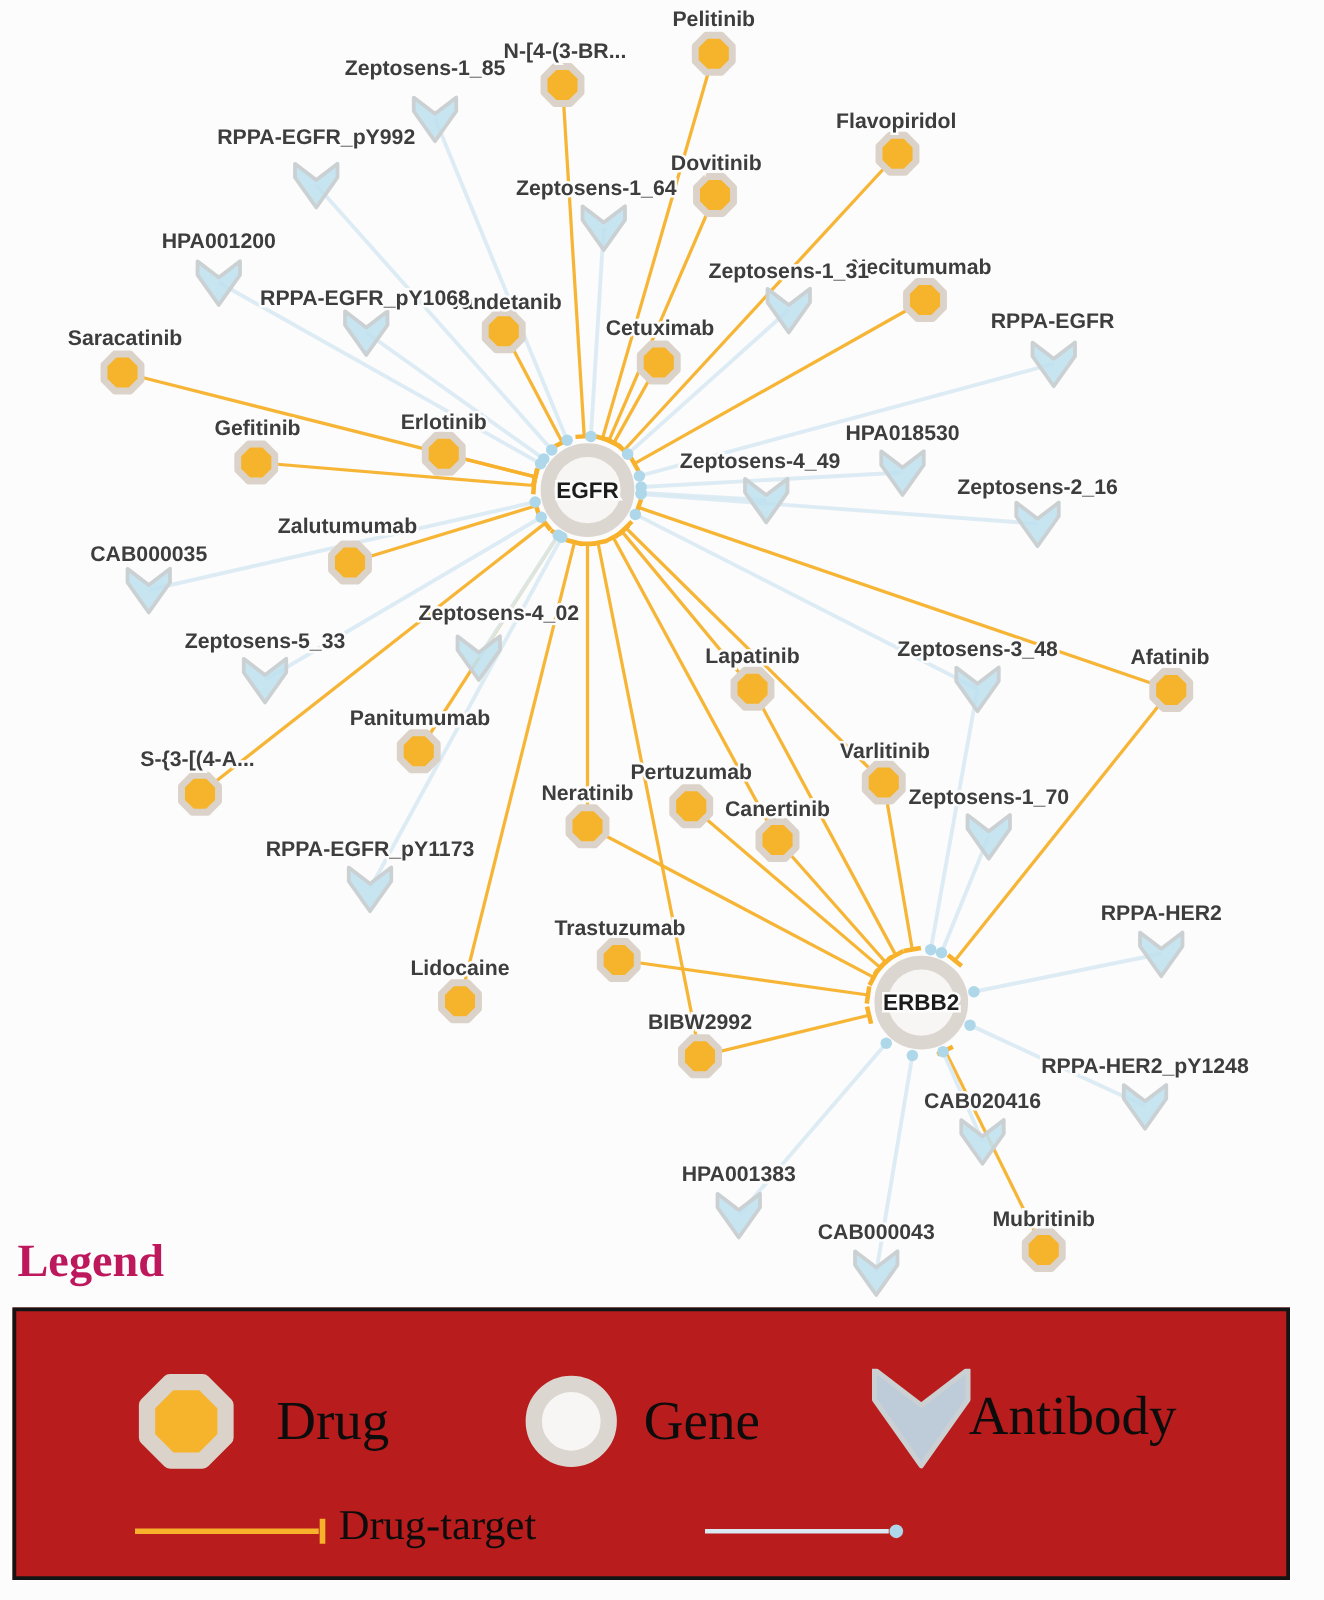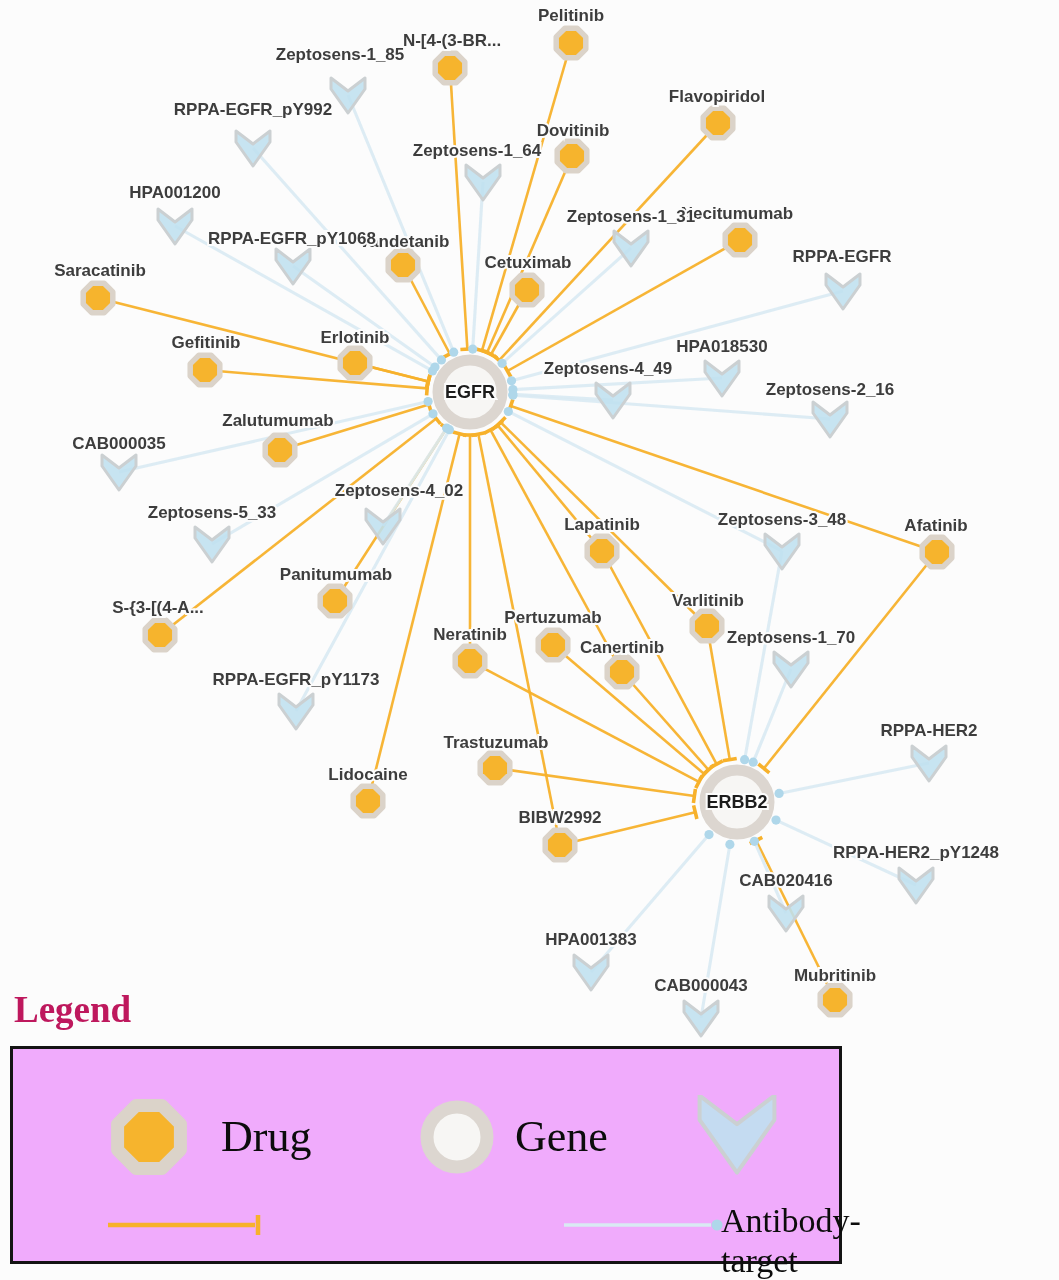--- a/index.html
+++ b/index.html
@@ -4,22 +4,22 @@
 <style>
   html,body{margin:0;padding:0;background:#ffffff;}
   .stage{position:relative;width:1059px;height:1280px;background:#fcfcfc;overflow:hidden;
          font-family:"Liberation Sans",sans-serif;}
   #network{position:absolute;left:0;top:0;}
   .node-label{font-family:"Liberation Sans",sans-serif;font-size:17px;font-weight:bold;
               fill:#3d3d3d;stroke:#fcfcfc;stroke-width:4px;paint-order:stroke;text-anchor:middle;}
   .gene-label{font-size:18px;fill:#1c1c1c;}
   .legend-title{position:absolute;left:14px;top:988px;font-family:"Liberation Serif","DejaVu Serif",serif;
                 font-weight:bold;font-size:37px;color:#be185d;}
-  .legend-box{position:absolute;left:10px;top:1046px;width:832px;height:218px;
-              border:3.5px solid #141414;background:#f0abfc;box-sizing:border-box;padding-left:28px;}
+  .legend-box{position:absolute;left:10px;top:1046px;width:1022px;height:218px;
+              border:3.5px solid #141414;background:#b91c1c;box-sizing:border-box;padding-left:28px;}
   .legend-box .abs{position:absolute;}
   .legend-node-label{font-family:"Liberation Serif","DejaVu Serif",serif;font-size:44px;color:#0c0c0c;line-height:52px;}
   .legend-edge-label{font-family:"Liberation Serif","DejaVu Serif",serif;font-size:34px;color:#0c0c0c;line-height:40px;}
 </style>
 </head>
 <body>
 
 <div class="stage">
 
   <svg id="network" width="1059" height="1280" viewBox="0 0 1059 1280">
@@ -235,26 +235,27 @@
     <div class="abs legend-node-label" style="left:208px;top:62px;">Drug</div>
 
     <svg class="abs" style="left:400px;top:44px;" width="88" height="88">
       <circle cx="44" cy="44" r="30" stroke-width="13" fill="#F7F6F4" stroke="#DCD6D0"></circle>
     </svg>
     <div class="abs legend-node-label" style="left:502px;top:62px;text-align:center;">Gene</div>
 
     <svg class="abs" style="left:682px;top:46px;" width="84" height="84">
       <polygon points="4.6,0.6 42,29.2 79.4,0.6 79.4,24.8 42,77.6 4.6,24.8" stroke-width="4" stroke-linejoin="round" fill-opacity="0.9" fill="#BFE0EF" stroke="#CBD0D2"></polygon>
     </svg>
+    <div class="abs legend-node-label" style="left:762px;top:58px;">Antibody</div>
 
     <svg class="abs" style="left:92px;top:163px;" width="175" height="26">
       <line x1="3" y1="13" x2="150" y2="13" stroke-width="4.5" stroke="#F7B12B"></line>
       <line x1="153" y1="3" x2="153" y2="23" stroke-width="4.5" stroke="#F7B12B"></line>
     </svg>
+    <div class="abs legend-edge-label" style="left:258px;top:152px;">Drug-target</div>
 
     <svg class="abs" style="left:548px;top:163px;" width="175" height="26">
       <line x1="3" y1="13" x2="150" y2="13" stroke-width="3.5" stroke="#D9EAF3"></line>
       <circle cx="156" cy="13" r="5.5" fill="#AFD7EA"></circle>
     </svg>
-    <div class="abs legend-edge-label" style="left:708px;top:152px;">Antibody-target</div>
 
   </div>
 </div>
 
 </body></html>

